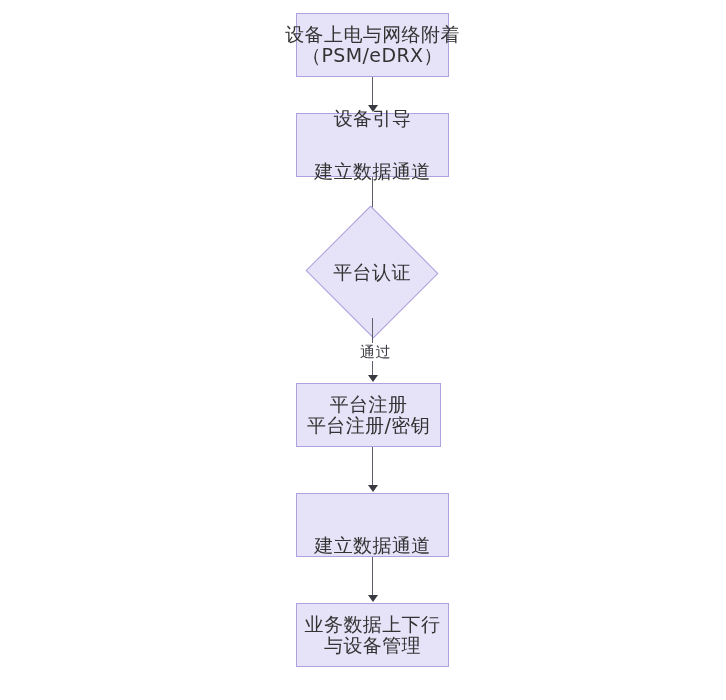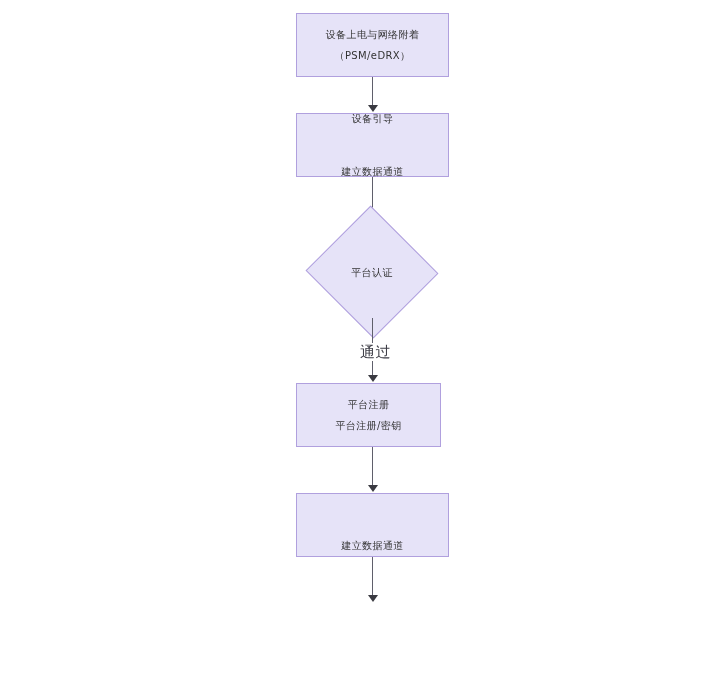--- a/index.html
+++ b/index.html
@@ -13,21 +13,21 @@
 
   .node{
     position:absolute;
     box-sizing:border-box;
     display:flex;
     flex-direction:column;
     align-items:center;
     justify-content:center;
     text-align:center;
     color:#333333;
-    font-size:10px;
+    font-size:19px;
     line-height:21px;
     letter-spacing:0.4px;
     white-space:nowrap;
   }
   .node.process{
     background:#e6e3f8;
     border:1.4px solid #b0a0de;
   }
   .node .ln{display:block;}
 
@@ -112,14 +112,18 @@
   <div class="conn" style="left:372px;top:447px;height:39px;"></div>
   <div class="arrow" style="left:368px;top:485px;"></div>
 
   <div class="node process" style="left:296px;top:493px;width:153px;height:64px;justify-content:flex-end;">
     <span class="ln">建立数据通道</span>
   </div>
 
   <div class="conn" style="left:372px;top:557px;height:39px;"></div>
   <div class="arrow" style="left:368px;top:595px;"></div>
 
+  <div class="node process" style="left:296px;top:603px;width:153px;height:64px;">
+    <span class="ln">业务数据上下行</span>
+    <span class="ln">与设备管理</span>
+  </div>
 
 </div>
 
 </body></html>

